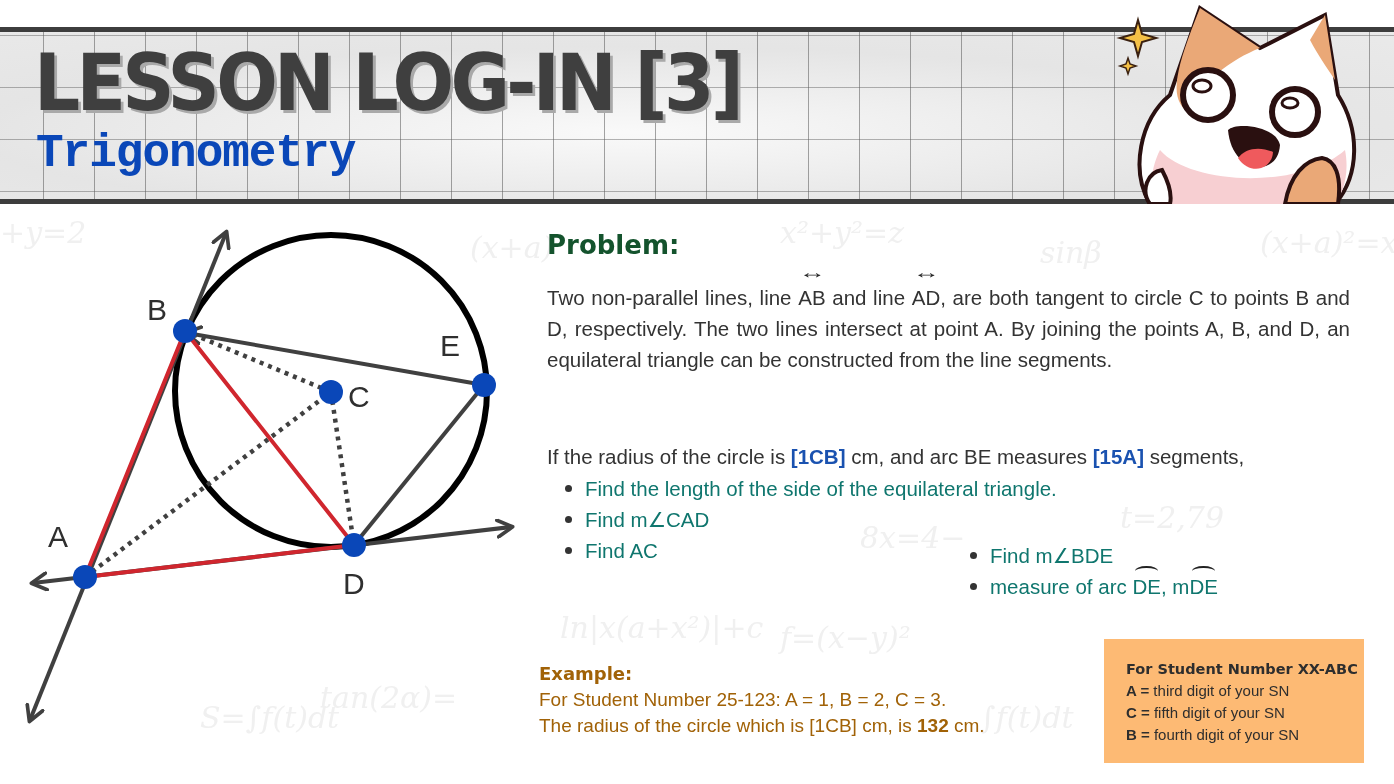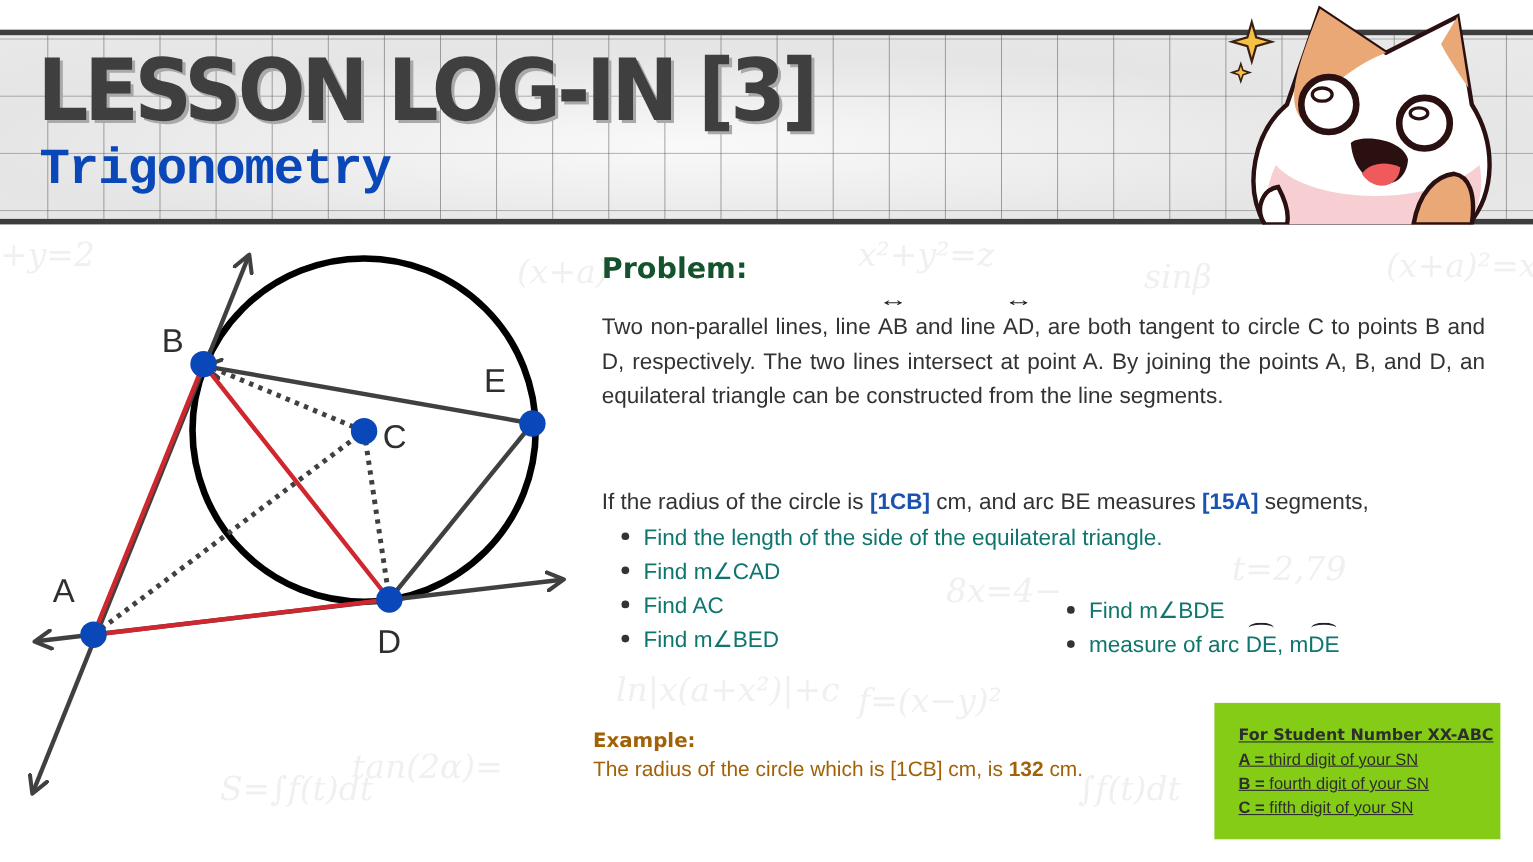--- a/index.html
+++ b/index.html
@@ -67,22 +67,22 @@
   .bullet { display: inline-block; width: 7px; height: 7px; border-radius: 50%; background: #333; margin: 0 13px 4px 0; vertical-align: middle; }
 
   
   .example { position: absolute; left: 539px; top: 661px; font-size: 19px; line-height: 26px; color: #a16207; }
   .example-title { font-family: "DejaVu Sans", sans-serif; font-weight: bold; font-size: 18px; }
   .example b { font-weight: bold; }
 
   
   .keybox {
     position: absolute; left: 1104px; top: 639px; width: 260px; height: 124px;
-    background: #84cc16; box-sizing: border-box; padding: 19px 0 0 22px;
-    font-size: 15px; line-height: 22px; color: #2e2e2e; text-decoration: underline;
+    background: #fdba74; box-sizing: border-box; padding: 19px 0 0 22px;
+    font-size: 15px; line-height: 22px; color: #2e2e2e;
   }
   .keybox-title { font-family: "DejaVu Sans", sans-serif; font-weight: bold; font-size: 14.5px; }
   .keybox b { font-weight: bold; }
 </style>
 </head>
 <body>
 
 <div>
   <span class="bg-scribble" style="left:0;top:215px;">+y=2</span>
   <span class="bg-scribble" style="left:470px;top:230px;">(x+a)</span>
@@ -168,31 +168,31 @@
 </div>
 
 <div class="para2">
   <span>If the radius of the circle is </span><span class="hl">[1CB]</span><span> cm, and arc BE measures </span><span class="hl">[15A]</span><span> segments,</span>
 </div>
 
 <ul class="tasks-left">
   <li><span class="bullet"></span><span>Find the length of the side of the equilateral triangle.</span></li>
   <li><span class="bullet"></span><span>Find m∠CAD</span></li>
   <li><span class="bullet"></span><span>Find AC</span></li>
-  <li><span class="bullet"></span><span>Find m∠BED</span></li>
 </ul>
 
 <ul class="tasks-right">
   <li><span class="bullet"></span><span>Find m∠BDE</span></li>
   <li><span class="bullet"></span><span>measure of arc </span><span class="overarc">DE</span><span>, m</span><span class="overarc">DE</span></li>
 </ul>
 
 <div class="example">
   <div class="example-title">Example:</div>
+  <div>For Student Number 25-123: A = 1, B = 2, C = 3.</div>
   <div><span>The radius of the circle which is [1CB] cm, is </span><b>132</b><span> cm.</span></div>
 </div>
 
 <div class="keybox">
   <div class="keybox-title">For Student Number XX-ABC</div>
   <div><b>A =</b><span> third digit of your SN</span></div>
+  <div><b>C =</b><span> fifth digit of your SN</span></div>
   <div><b>B =</b><span> fourth digit of your SN</span></div>
-  <div><b>C =</b><span> fifth digit of your SN</span></div>
 </div>
 
 </body></html>

